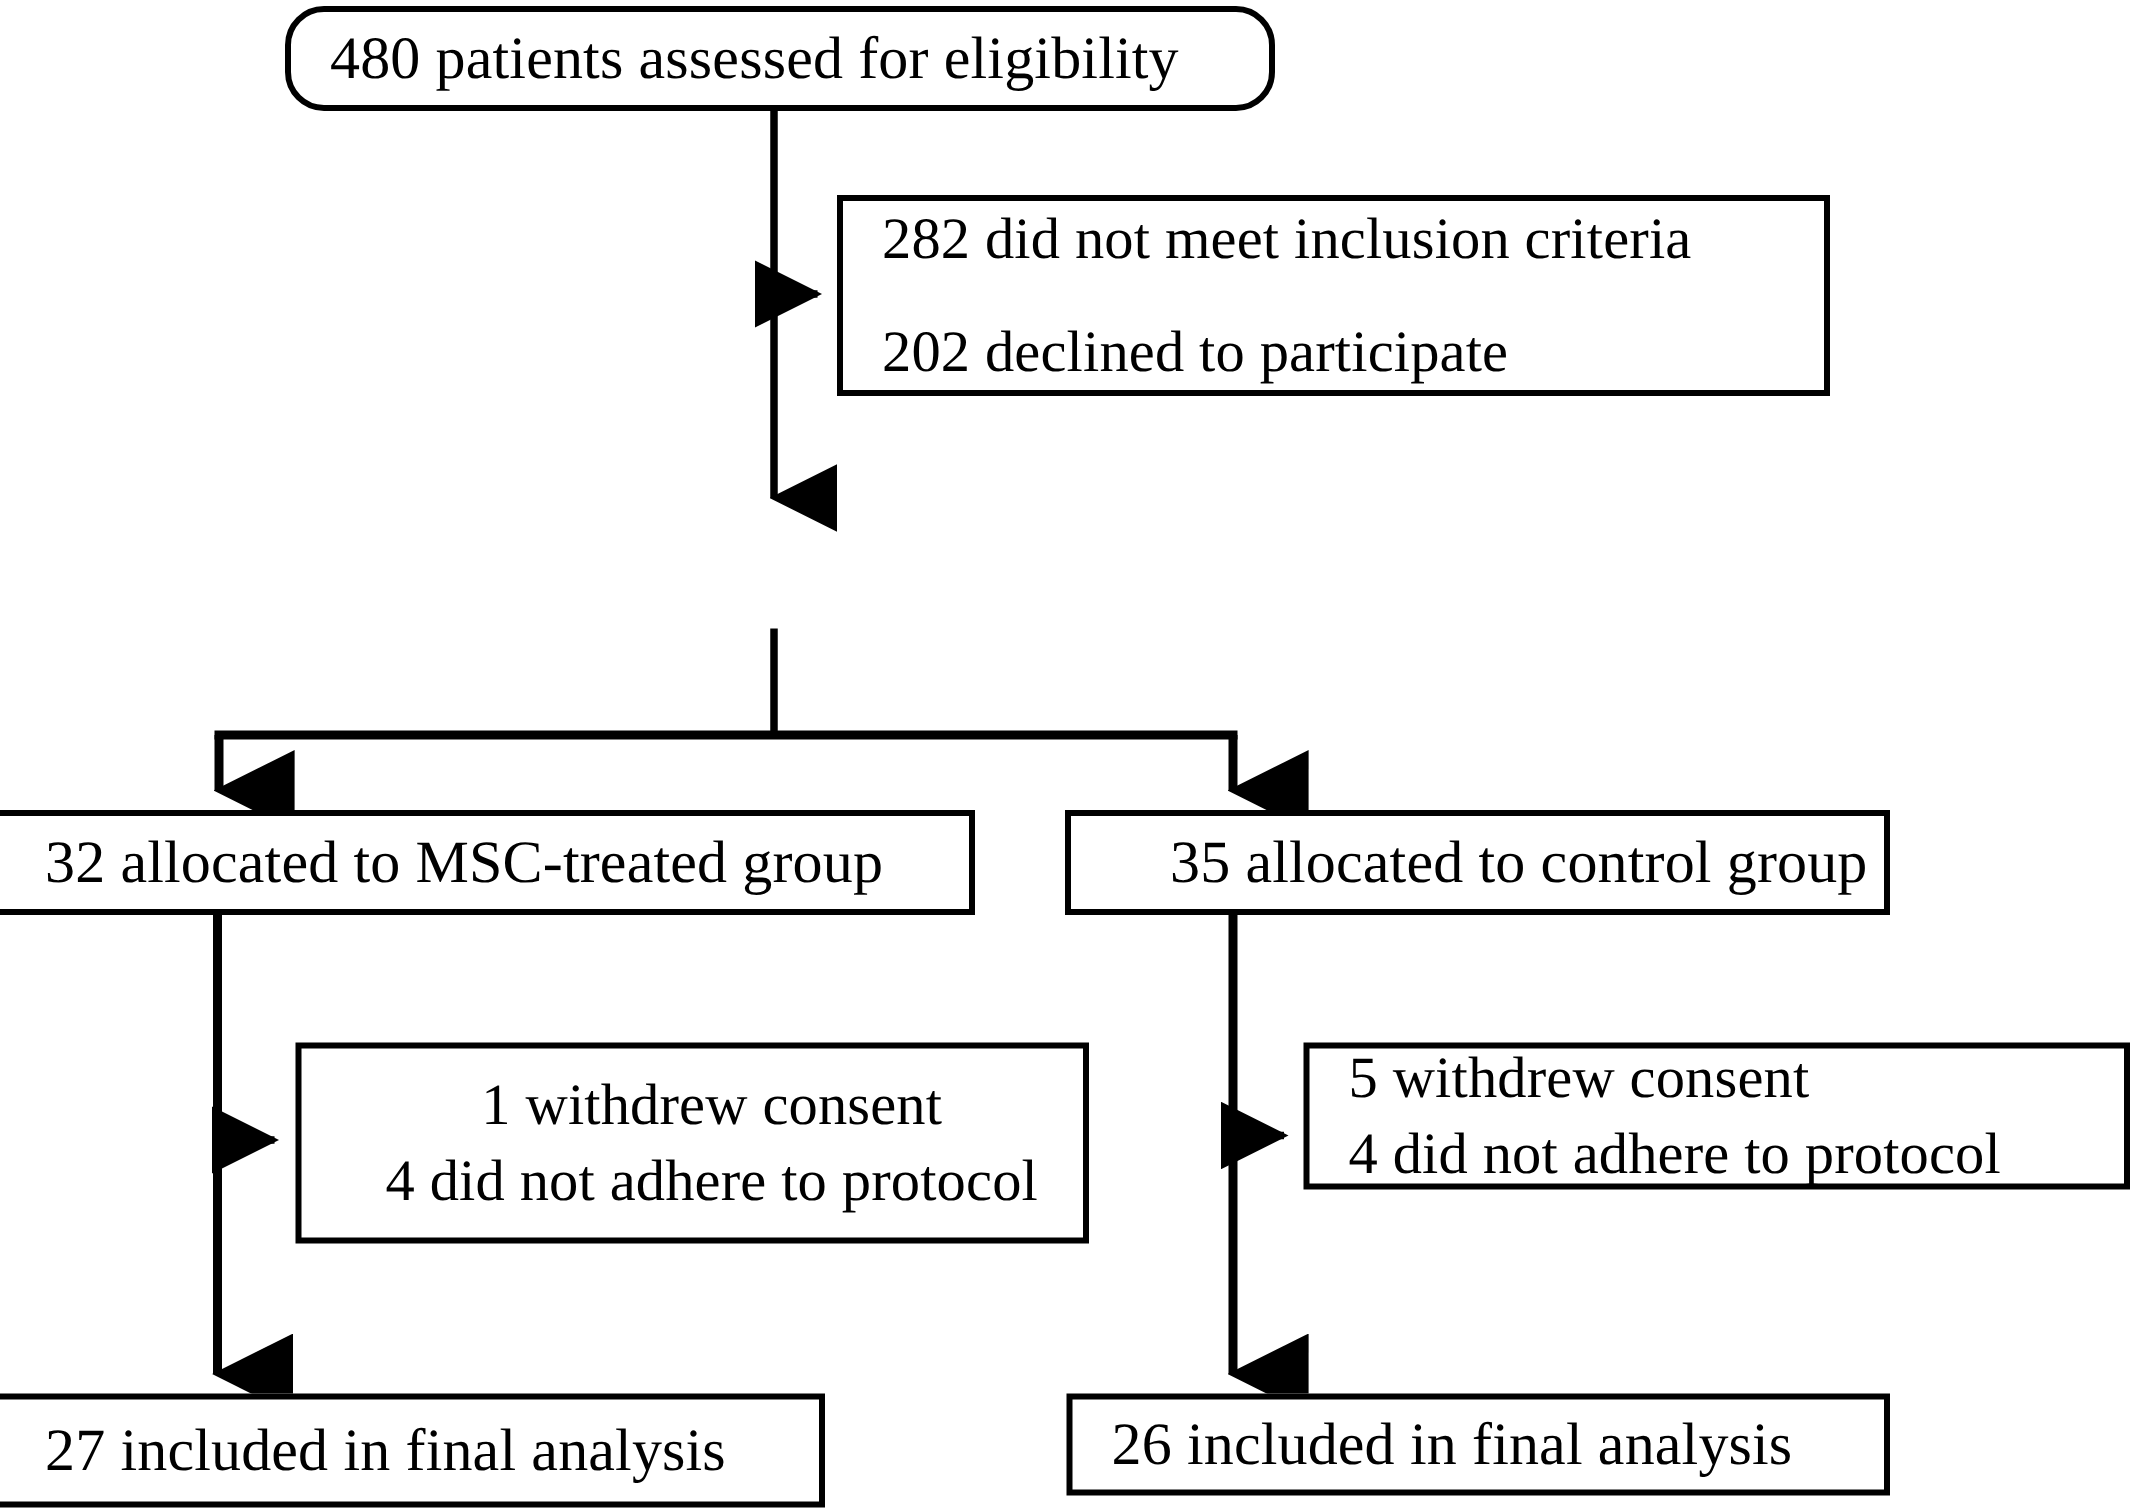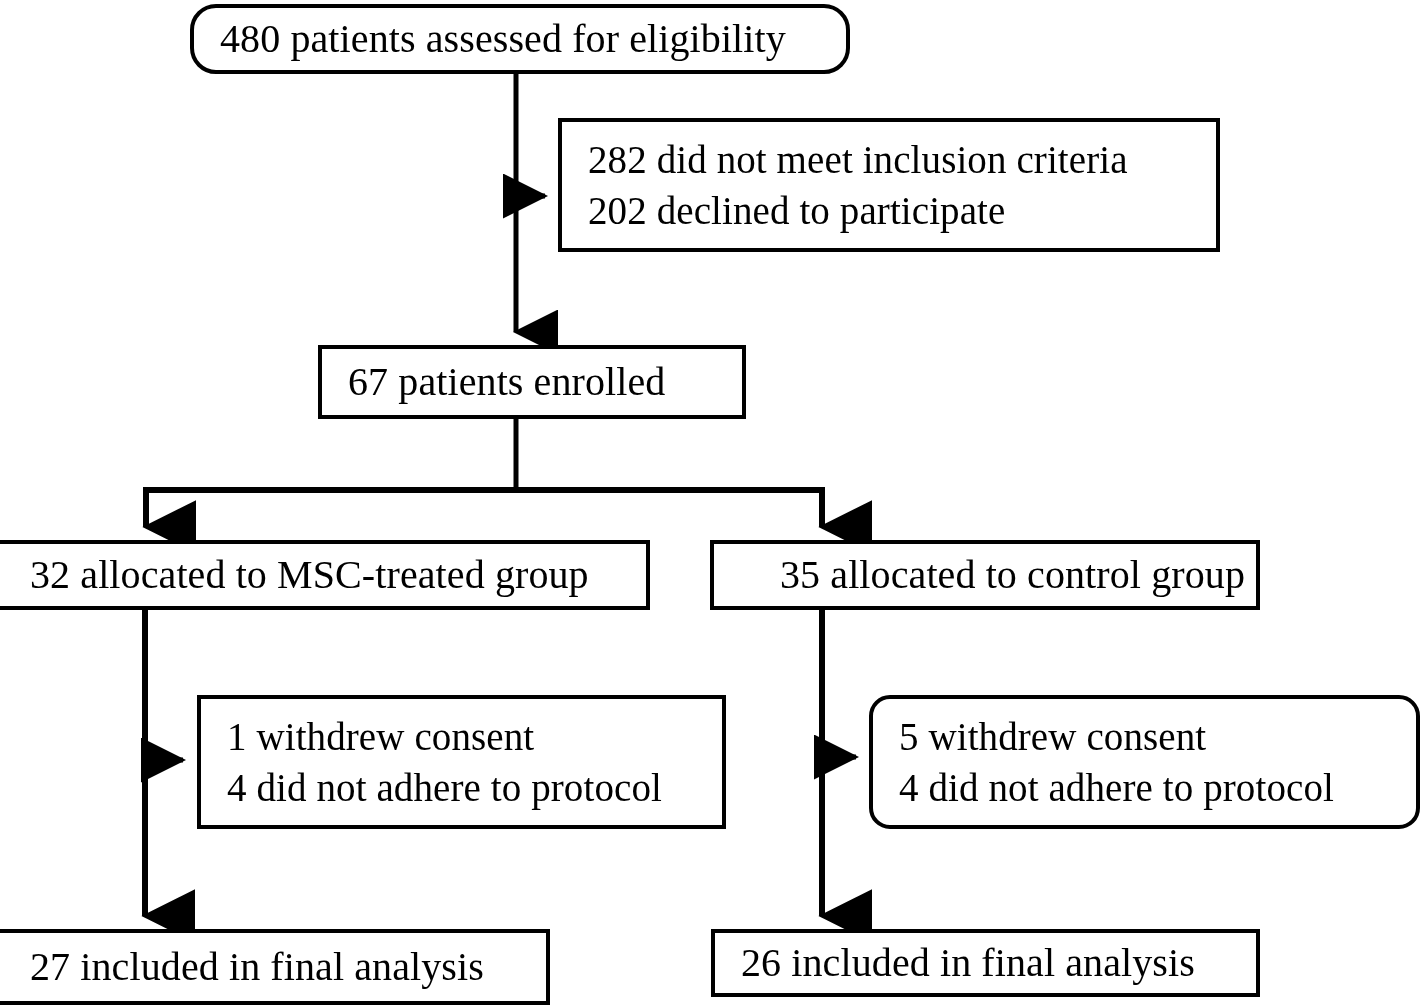--- a/index.html
+++ b/index.html
@@ -41,26 +41,26 @@
     white-space: nowrap;
     padding-left: 26px;
     letter-spacing: 0.1px;
   }
   .node.two-line .line {
     font-size: 39px;
     line-height: 1.32;
   }
   
   #node-assessed      { left: 190px;  top: 4px;   width: 660px; height: 70px; border-radius: 26px; }
-  #node-excluded      { left: 558px;  top: 118px; width: 662px; height: 134px; }
+  #node-excluded      { left: 558px;  top: 130px; width: 662px; height: 134px; justify-content: space-between; }
   #node-enrolled      { left: 318px;  top: 345px; width: 428px; height: 74px; }
   #node-alloc-msc     { left: -6px;   top: 540px; width: 656px; height: 70px; }
   #node-alloc-control { left: 710px;  top: 540px; width: 550px; height: 70px; padding-left: 40px; }
-  #node-excl-msc      { left: 197px;  top: 695px; width: 529px; height: 134px; }
-  #node-excl-control  { left: 869px;  top: 695px; width: 551px; height: 134px; border-radius: 21px; }
+  #node-excl-msc      { left: 197px;  top: 695px; width: 529px; height: 134px; align-items: center; }
+  #node-excl-control  { left: 869px;  top: 695px; width: 551px; height: 98px; }
   #node-final-msc     { left: -6px;   top: 929px; width: 556px; height: 76px; }
   #node-final-control { left: 711px;  top: 929px; width: 549px; height: 68px; }
 
   #node-alloc-msc .line,
   #node-final-msc .line { padding-left: 32px; }
 </style>
 </head>
 <body>
 
 <div id="canvas">
@@ -109,23 +109,20 @@
 
   <div class="node" id="node-assessed">
     <div class="line">480 patients assessed for eligibility</div>
   </div>
 
   <div class="node two-line" id="node-excluded">
     <div class="line">282 did not meet inclusion criteria</div>
     <div class="line">202 declined to participate</div>
   </div>
 
-  <div class="node" id="node-enrolled">
-    <div class="line">67 patients enrolled</div>
-  </div>
 
   <div class="node" id="node-alloc-msc">
     <div class="line">32 allocated to MSC-treated group</div>
   </div>
 
   <div class="node" id="node-alloc-control">
     <div class="line">35 allocated to control group</div>
   </div>
 
   <div class="node two-line" id="node-excl-msc">

